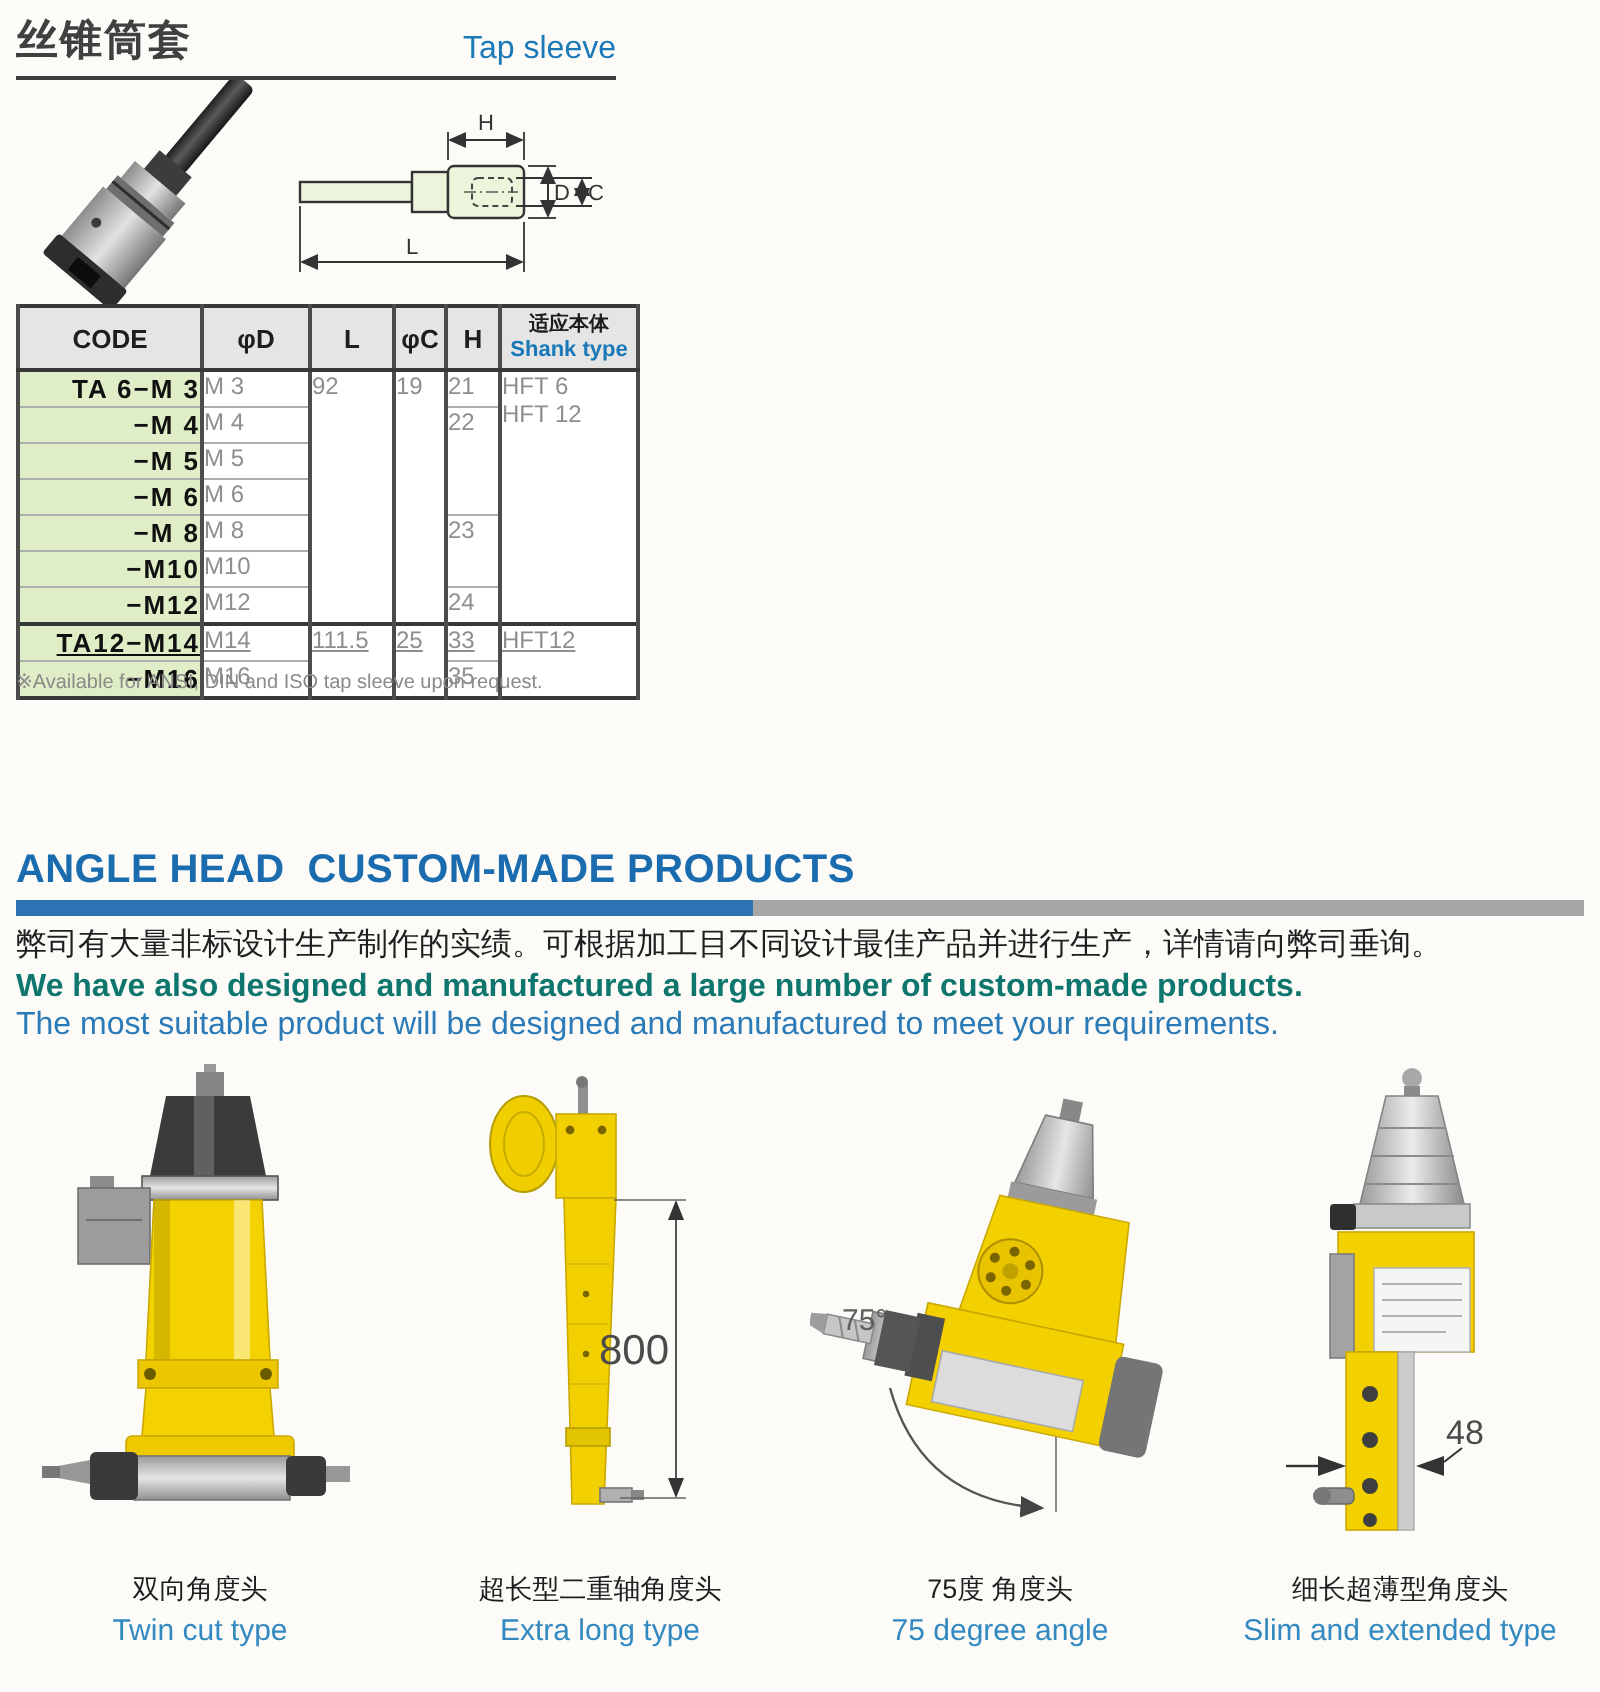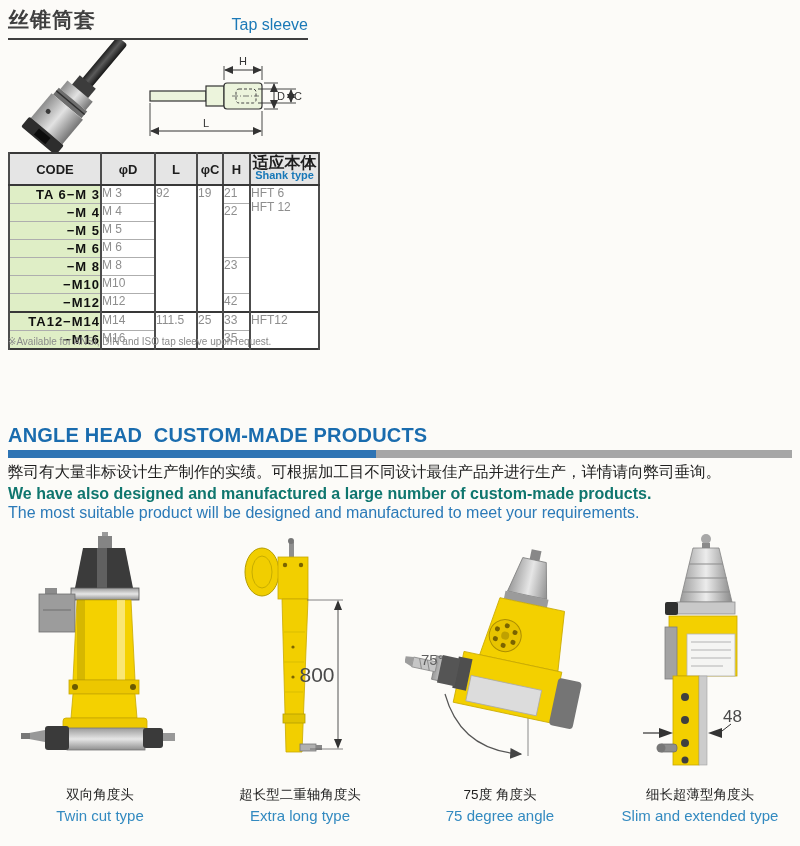--- a/index.html
+++ b/index.html
@@ -16,25 +16,25 @@
   .photo-svg{position:absolute;left:14px;top:40px;}
   .diagram-svg{position:absolute;left:138px;top:42px;}
 
   .spec-table{position:absolute;left:8px;top:152px;border-collapse:collapse;
               background:#ffffff;border:2px solid #383838;}
   .spec-table th,.spec-table td{border-left:2px solid #4c4c4c;border-right:2px solid #4c4c4c;
               padding:0;margin:0;}
   .spec-table thead th{height:30px;background:#e5e5e5;border-bottom:2px solid #383838;
               font-size:13px;color:#1d1d1d;text-align:center;vertical-align:middle;}
   .spec-table td{height:17px;border-top:1px solid #aeaeae;}
-  .spec-table tr.grp td{border-top:2px solid #383838;}
+  .spec-table tr.grp td{border-top:2px solid #383838;text-decoration:underline;}
   .cc{background:#dfeec6;font-weight:bold;font-size:13px;color:#101010;
       text-align:right;padding-right:9px;letter-spacing:1px;white-space:nowrap;}
   .dc{color:#8e8e8e;font-size:12px;text-align:left;vertical-align:top;padding-top:1px;}
-  .shank-hd-zh{font-size:16px;font-weight:bold;color:#1d1d1d;line-height:13px;}
+  .shank-hd-zh{font-size:10px;font-weight:bold;color:#1d1d1d;line-height:13px;}
   .shank-hd-en{font-size:11px;font-weight:bold;color:#1878b8;line-height:13px;}
   .footnote{position:absolute;left:8px;top:336px;font-size:10px;color:#8a8a8a;}
 
   
   .s2-head{position:absolute;left:8px;top:424px;width:784px;display:flex;
            justify-content:space-between;align-items:flex-end;}
   .s2-zh{font-size:20px;font-weight:bold;color:#141414;letter-spacing:1px;}
   .s2-en{font-size:20px;font-weight:bold;color:#1a6cae;letter-spacing:.2px;white-space:pre;}
   .s2-bar{position:absolute;left:8px;top:450px;width:784px;height:8px;}
   .zh-desc{position:absolute;left:8px;top:462px;width:784px;font-size:15.5px;color:#1f1f1f;}
@@ -172,21 +172,21 @@
         <td class="dc">M 8</td>
         <td class="dc" rowspan="2">23</td>
       </tr>
       <tr>
         <td class="cc">−M10</td>
         <td class="dc">M10</td>
       </tr>
       <tr>
         <td class="cc">−M12</td>
         <td class="dc">M12</td>
-        <td class="dc">42</td>
+        <td class="dc">24</td>
       </tr>
       <tr class="grp">
         <td class="cc">TA12−M14</td>
         <td class="dc">M14</td>
         <td class="dc" rowspan="2">111.5</td>
         <td class="dc" rowspan="2">25</td>
         <td class="dc">33</td>
         <td class="dc" rowspan="2">HFT12</td>
       </tr>
       <tr>

